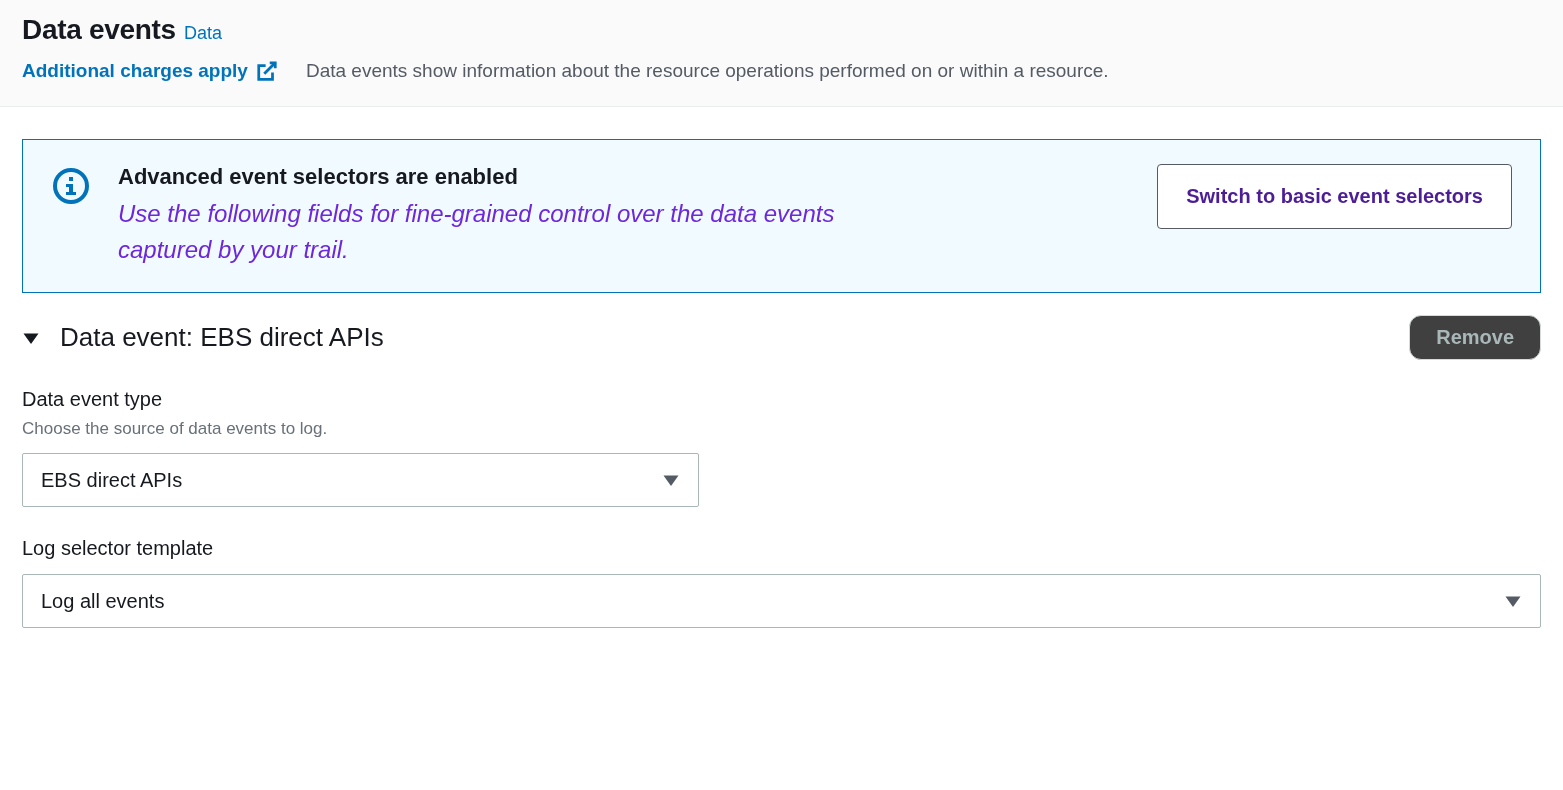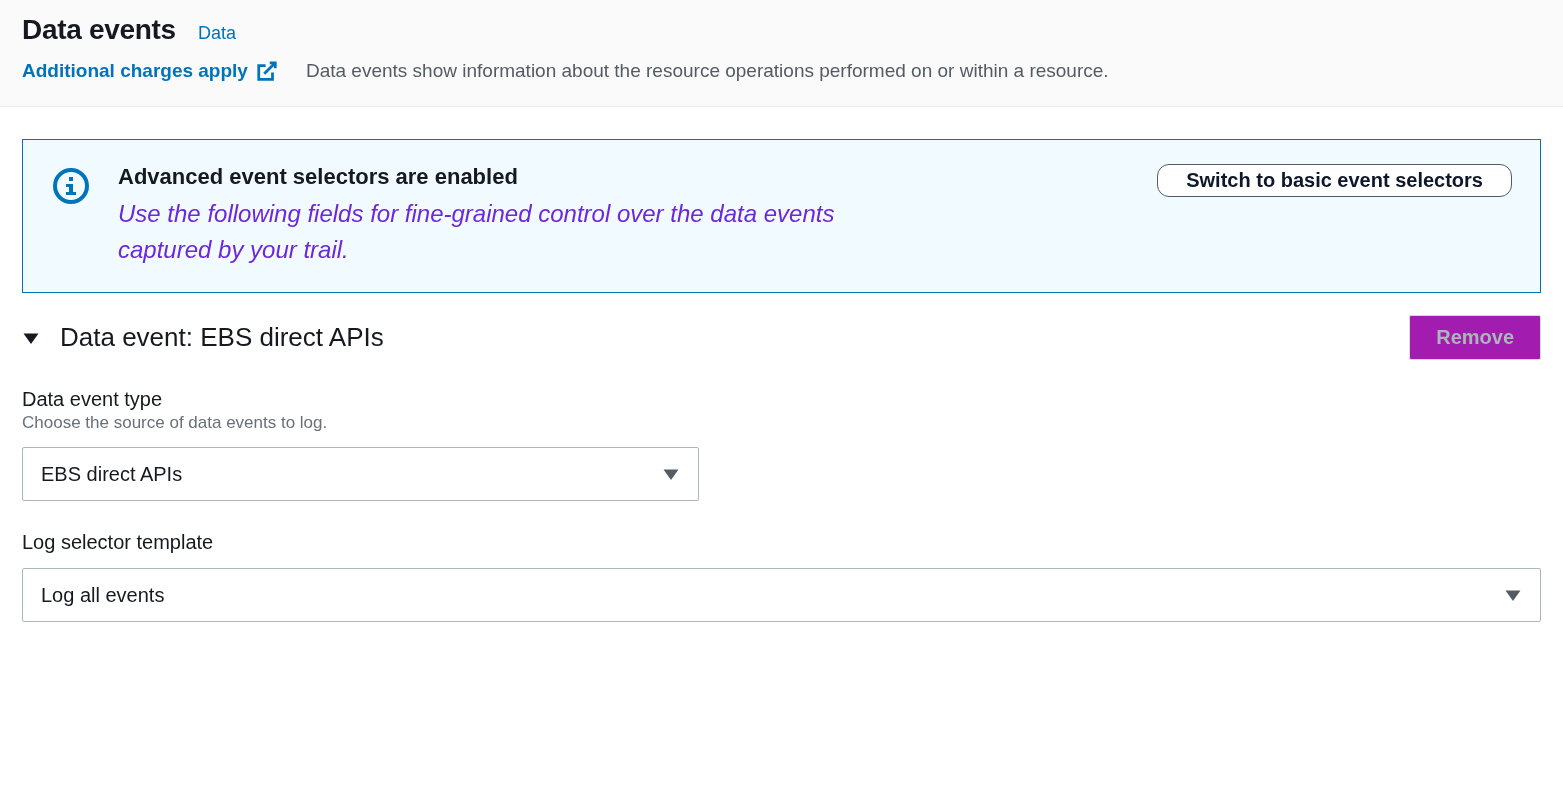--- a/index.html
+++ b/index.html
@@ -14,21 +14,21 @@
     font-size: 14px;
   }
   .header-section {
     background: #fafafa;
     border-bottom: 1px solid #eaeded;
     padding: 14px 22px 24px 22px;
   }
   .header-title-row {
     display: flex;
     align-items: baseline;
-    gap: 22px;
+    gap: 8px;
     margin-bottom: 14px;
   }
   .header-title {
     font-size: 28px;
     font-weight: 700;
     color: #16191f;
     letter-spacing: -0.3px;
   }
   .info-link {
     color: #0073bb;
@@ -86,27 +86,27 @@
   .banner-desc {
     font-size: 24px;
     color: #6d28d9;
     line-height: 1.5;
     max-width: 800px;
     font-style: italic;
   }
   .switch-button {
     background: #ffffff;
     border: 1px solid #545b64;
-    color: #0f172a;
-    font-size: 20px;
-    font-weight: 700;
-    padding: 4px 28px;
+    color: #4c1d95;
+    font-size: 20px;
+    font-weight: 700;
+    padding: 20px 28px;
     cursor: pointer;
     white-space: nowrap;
-    border-radius: 12px;
+    border-radius: 4px;
   }
   .section-row {
     display: flex;
     justify-content: space-between;
     margin-bottom: 28px;
   }
   .section-left {
     display: flex;
     align-items: center;
     gap: 20px;
@@ -114,37 +114,37 @@
   .caret-toggle {
     display: inline-flex;
     cursor: pointer;
   }
   .section-title {
     font-size: 26px;
     font-weight: 400;
     color: #16191f;
   }
   .remove-button {
-    background: #a21caf;
+    background: #404040;
     border: 1px solid #d5dbdb;
     color: #aab7b8;
     font-size: 20px;
     font-weight: 700;
     padding: 10px 26px;
     cursor: pointer;
-    border-radius: 2px;
+    border-radius: 12px;
   }
   .field-group {
     margin-bottom: 30px;
   }
   .field-label {
     font-size: 20px;
     color: #16191f;
     font-weight: 400;
-    margin-bottom: 2px;
+    margin-bottom: 8px;
   }
   .field-help {
     font-size: 17px;
     color: #687078;
     margin-bottom: 14px;
   }
   .select-wrap {
     position: relative;
     display: flex;
     align-items: center;

